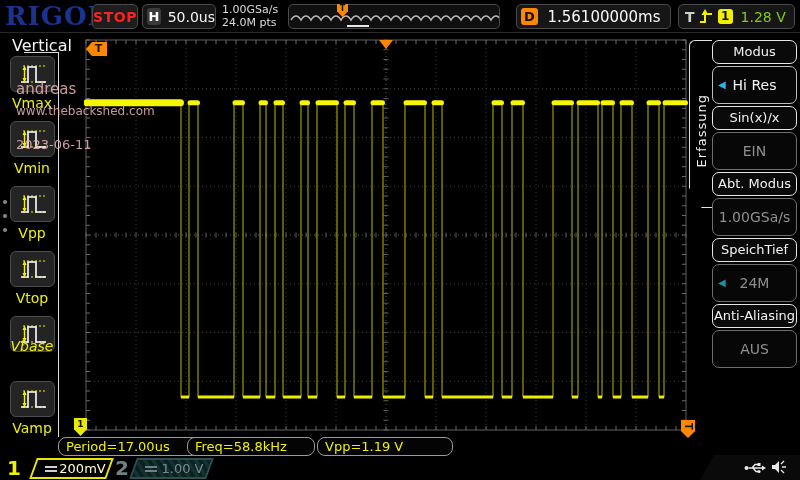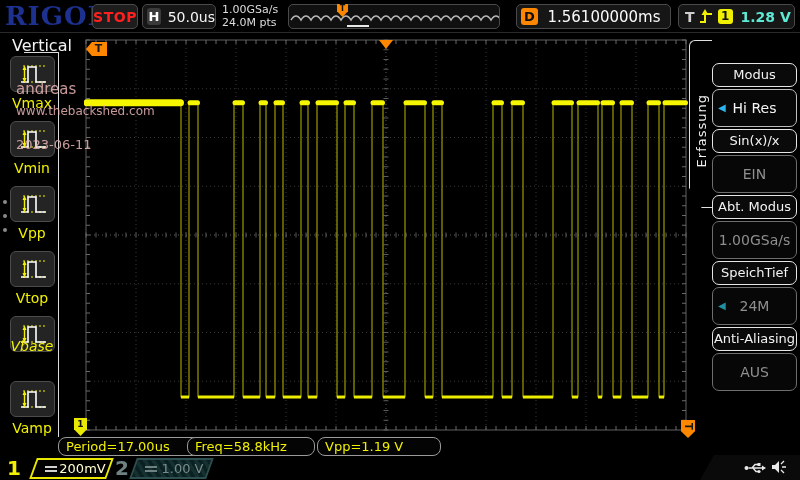--- a/index.html
+++ b/index.html
@@ -30,21 +30,21 @@
        border-bottom:2px solid #e8e8e8; }
   #d-box { left:516px; width:155px; }
   #d-badge { background:#ff8700; color:#101010; font-weight:bold; font-size:13px; width:17px; height:17px;
              border-radius:3px; text-align:center; line-height:17px; margin-left:4px; }
   #d-val { flex:1; text-align:center; font-size:15px; color:#fafafa; }
   #t-box { left:678px; width:117px; }
   #t-letter { color:#cfcfcf; font-weight:bold; font-size:14px; margin-left:6px; }
   #slope-icon { margin-left:4px; }
   #t-badge { background:#f0f000; color:#101010; font-weight:bold; font-size:12px; width:15px; height:15px;
              border-radius:3px; text-align:center; line-height:15px; margin-left:4px; }
-  #t-level { color:#5eead4; font-size:14px; margin-left:8px;font-weight:bold; }
+  #t-level { color:#84cc16; font-size:14px; margin-left:8px; }
 
   
   #left-title { left:12px; top:36px; color:#f2f2f2; font-size:16px; }
   #left-title-line { left:24px; top:52px; width:34px; height:1px; background:#dcdcdc; }
   #left-divider { left:58px; top:52px; width:1px; height:385px; background:#dcdcdc; }
   .v-btn { position:absolute; left:10px; width:45px; height:36px; background:#242424;
            border:1px solid #4c4c4c; border-radius:6px; display:flex; align-items:center; justify-content:center; }
   .v-label { position:absolute; left:0; width:64px; text-align:center; color:#f0f000; font-size:14px; }
   .dot { position:absolute; left:3px; width:4px; height:4px; border-radius:50%; background:#8a8a8a; }
 
@@ -67,21 +67,21 @@
   #br-trig { left:681px; top:420px; width:14px; height:18px; background:#ff8700;
      clip-path:polygon(0 0,100% 0,100% 62%,50% 100%,0 62%); z-index:20;
      color:#181818; font-size:10px; font-weight:bold; text-align:center; line-height:13px; }
   #br-trig span { display:inline-block; transform:rotate(90deg); }
 
   
   #erfassung-tab { left:689px; top:40px; width:23px; height:168px; border:1px solid #e0e0e0; border-right:none;
      border-radius:6px 0 0 6px; clip-path:polygon(0 0,100% 0,100% 100%,55% 100%,0 88%);
      color:#f0f0f0; font-size:13px; display:flex; align-items:center; justify-content:center; }
   #erfassung-tab span { writing-mode:vertical-rl; transform:rotate(180deg); letter-spacing:1px; padding-bottom:14px;}
-  .menu-item { position:absolute; left:712px; width:85px;margin-top:23px; }
+  .menu-item { position:absolute; left:712px; width:85px; }
   .menu-head { border:1px solid #e6e6e6; border-radius:7px; background:#0a0a0a; color:#f2f2f2;
                font-size:13px; text-align:center; padding:3px 0 4px 0; }
   .menu-val  { margin-top:2px; border:1px solid #6e6e6e; border-radius:7px; background:#070707;
                color:#8f8f8f; font-size:14px; text-align:center; height:38px; line-height:36px; position:relative; }
   .menu-val.active { color:#f5f5f5; border-color:#bdbdbd; }
   .arrow { position:absolute; left:5px; top:0; height:100%; display:flex; align-items:center; font-size:10px; }
 
   
   .meas-box { position:absolute; top:437px; height:19px; background:#040404; border:1px solid #9a9a9a;
               border-radius:8px; color:#f0f000; font-size:13px; line-height:17px; padding-left:7px; }
@@ -542,21 +542,21 @@
   <div id="top-tri" class="abs"></div>
   <div id="gnd-marker" class="abs">1</div>
   <div id="br-trig" class="abs"><span>T</span></div>
 
   <div id="erfassung-tab" class="abs">
     <span>Erfassung</span>
   </div>
 
   <div class="meas-box" style="left:58px;width:143px">Period=17.00us</div>
   <div class="meas-box" style="left:187px;width:128px">Freq=58.8kHz</div>
-  <div class="meas-box" style="left:317px;width:124px">Vpp=1.19 V</div>
+  <div class="meas-box" style="left:317px;width:136px">Vpp=1.19 V</div>
 
   <div id="ch1-num" class="abs">1</div>
   <div id="ch1-box" class="ch-box">
     <div class="ch-inner">
       <span class="coup-icon">
           <span class="solid"></span>
           <span class="dash"></span>
         </span>
       <span class="ch-scale">200mV</span>
     </div>

